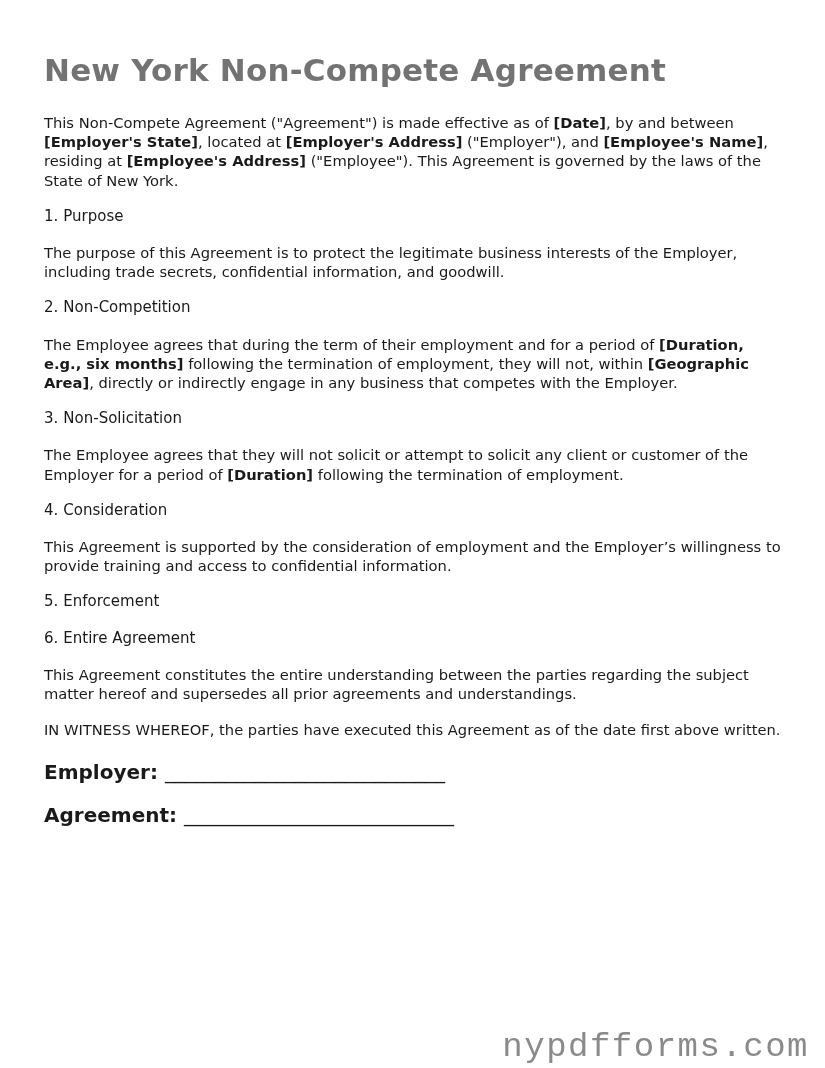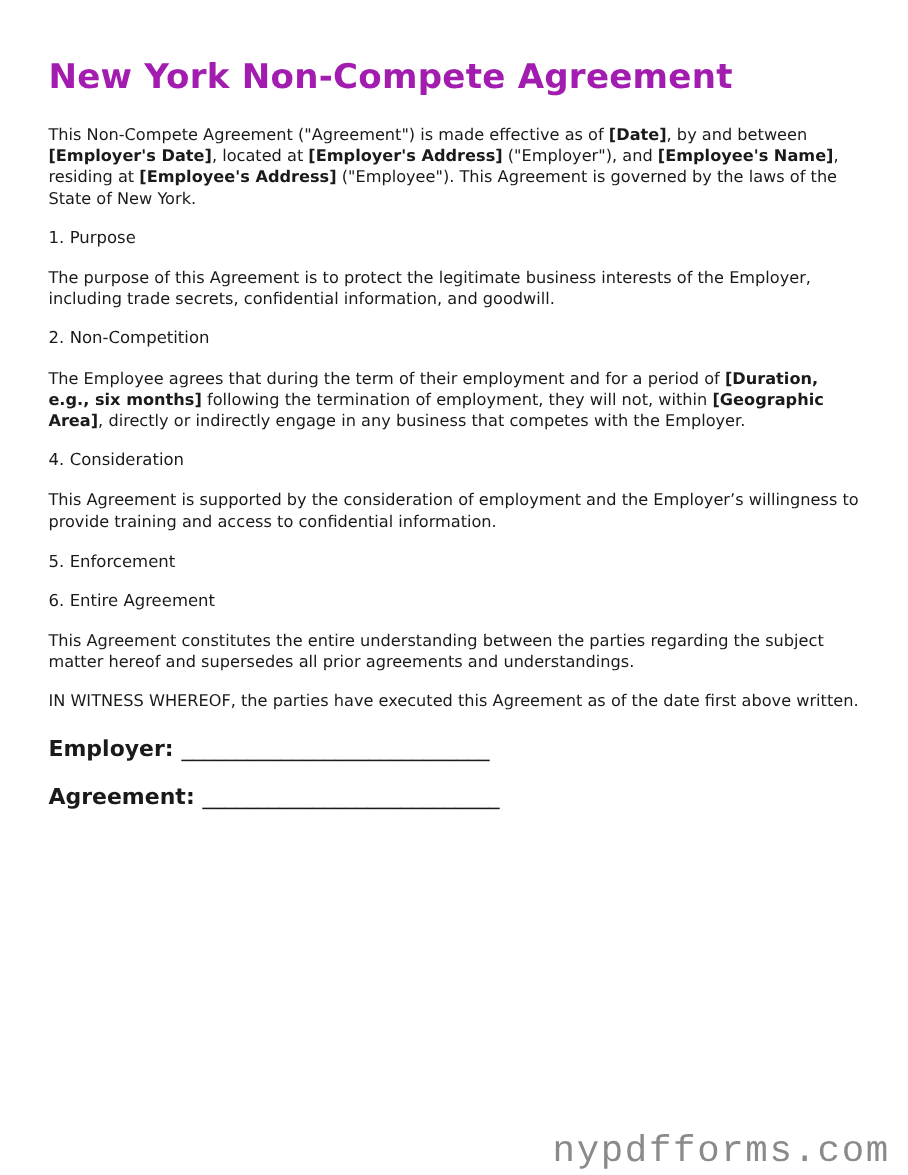--- a/index.html
+++ b/index.html
@@ -16,21 +16,21 @@
     background: #ffffff;
     font-family: "DejaVu Sans", "Liberation Sans", sans-serif;
     color: #1a1a1a;
     overflow: hidden;
   }
   h1.doc-title {
     font-size: 31px;
     line-height: 36px;
     font-weight: bold;
     margin: 0 0 25px 0;
-    color: #a21caf;
+    color: #737373;
     letter-spacing: 0.2px;
   }
   p.body-text {
     font-size: 14.7px;
     line-height: 19.2px;
     margin: 16.5px 0;
   }
   p.sec-heading {
     font-size: 15px;
     line-height: 19.2px;
@@ -58,32 +58,36 @@
     color: #8a8a8a;
   }
 </style>
 </head>
 <body>
 
 <div class="page">
 
   <h1 class="doc-title">New York Non-Compete Agreement</h1>
 
-  <p class="body-text">This Non-Compete Agreement ("Agreement") is made effective as of <b>[Date]</b>, by and between <b>[Employer's Date]</b>, located at <b>[Employer's Address]</b> ("Employer"), and <b>[Employee's Name]</b>, residing at <b>[Employee's Address]</b> ("Employee"). This Agreement is governed by the laws of the State of New York.</p>
+  <p class="body-text">This Non-Compete Agreement ("Agreement") is made effective as of <b>[Date]</b>, by and between <b>[Employer's State]</b>, located at <b>[Employer's Address]</b> ("Employer"), and <b>[Employee's Name]</b>, residing at <b>[Employee's Address]</b> ("Employee"). This Agreement is governed by the laws of the State of New York.</p>
 
   <section>
     <p class="sec-heading"><span class="sec-num">1.</span><b class="sec-title">Purpose</b></p>
     <p class="body-text">The purpose of this Agreement is to protect the legitimate business interests of the Employer, including trade secrets, confidential information, and goodwill.</p>
   </section>
 
   <section>
     <p class="sec-heading"><span class="sec-num">2.</span><b class="sec-title">Non-Competition</b></p>
     <p class="body-text">The Employee agrees that during the term of their employment and for a period of <b>[Duration, e.g., six months]</b> following the termination of employment, they will not, within <b>[Geographic Area]</b>, directly or indirectly engage in any business that competes with the Employer.</p>
   </section>
 
+  <section>
+    <p class="sec-heading"><span class="sec-num">3.</span><b class="sec-title">Non-Solicitation</b></p>
+    <p class="body-text">The Employee agrees that they will not solicit or attempt to solicit any client or customer of the Employer for a period of <b>[Duration]</b> following the termination of employment.</p>
+  </section>
 
   <section>
     <p class="sec-heading"><span class="sec-num">4.</span><b class="sec-title">Consideration</b></p>
     <p class="body-text">This Agreement is supported by the consideration of employment and the Employer’s willingness to provide training and access to confidential information.</p>
   </section>
 
   <section>
     <p class="sec-heading"><span class="sec-num">5.</span><b class="sec-title">Enforcement</b></p>
   </section>
 

